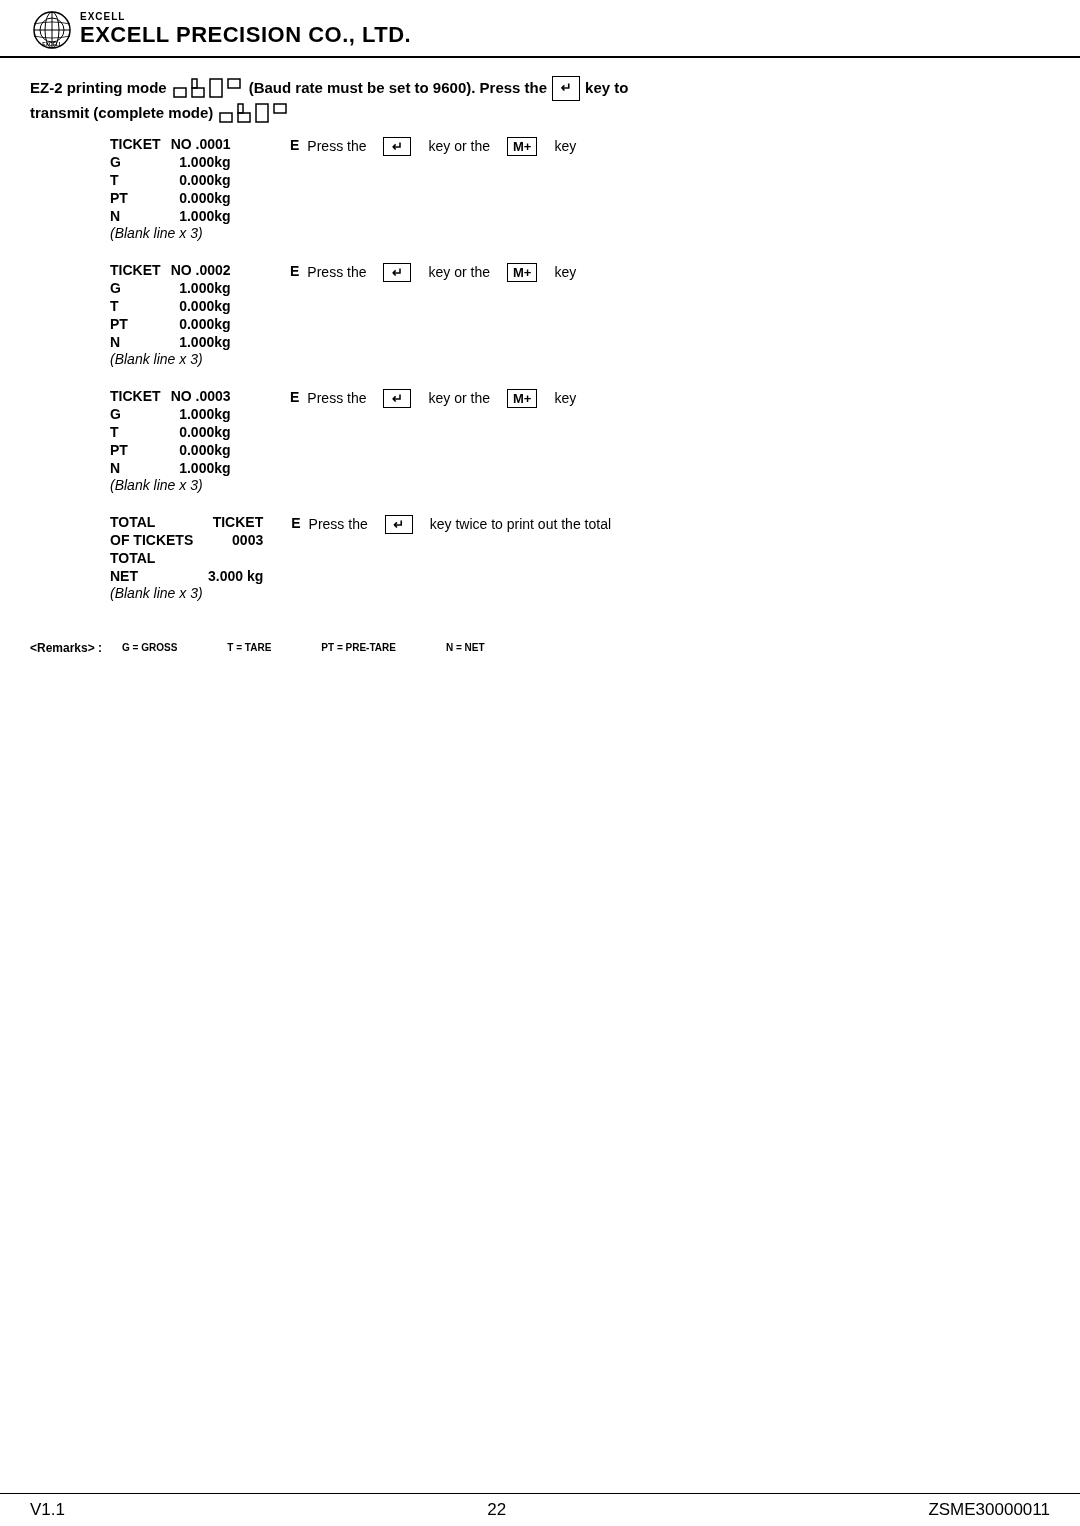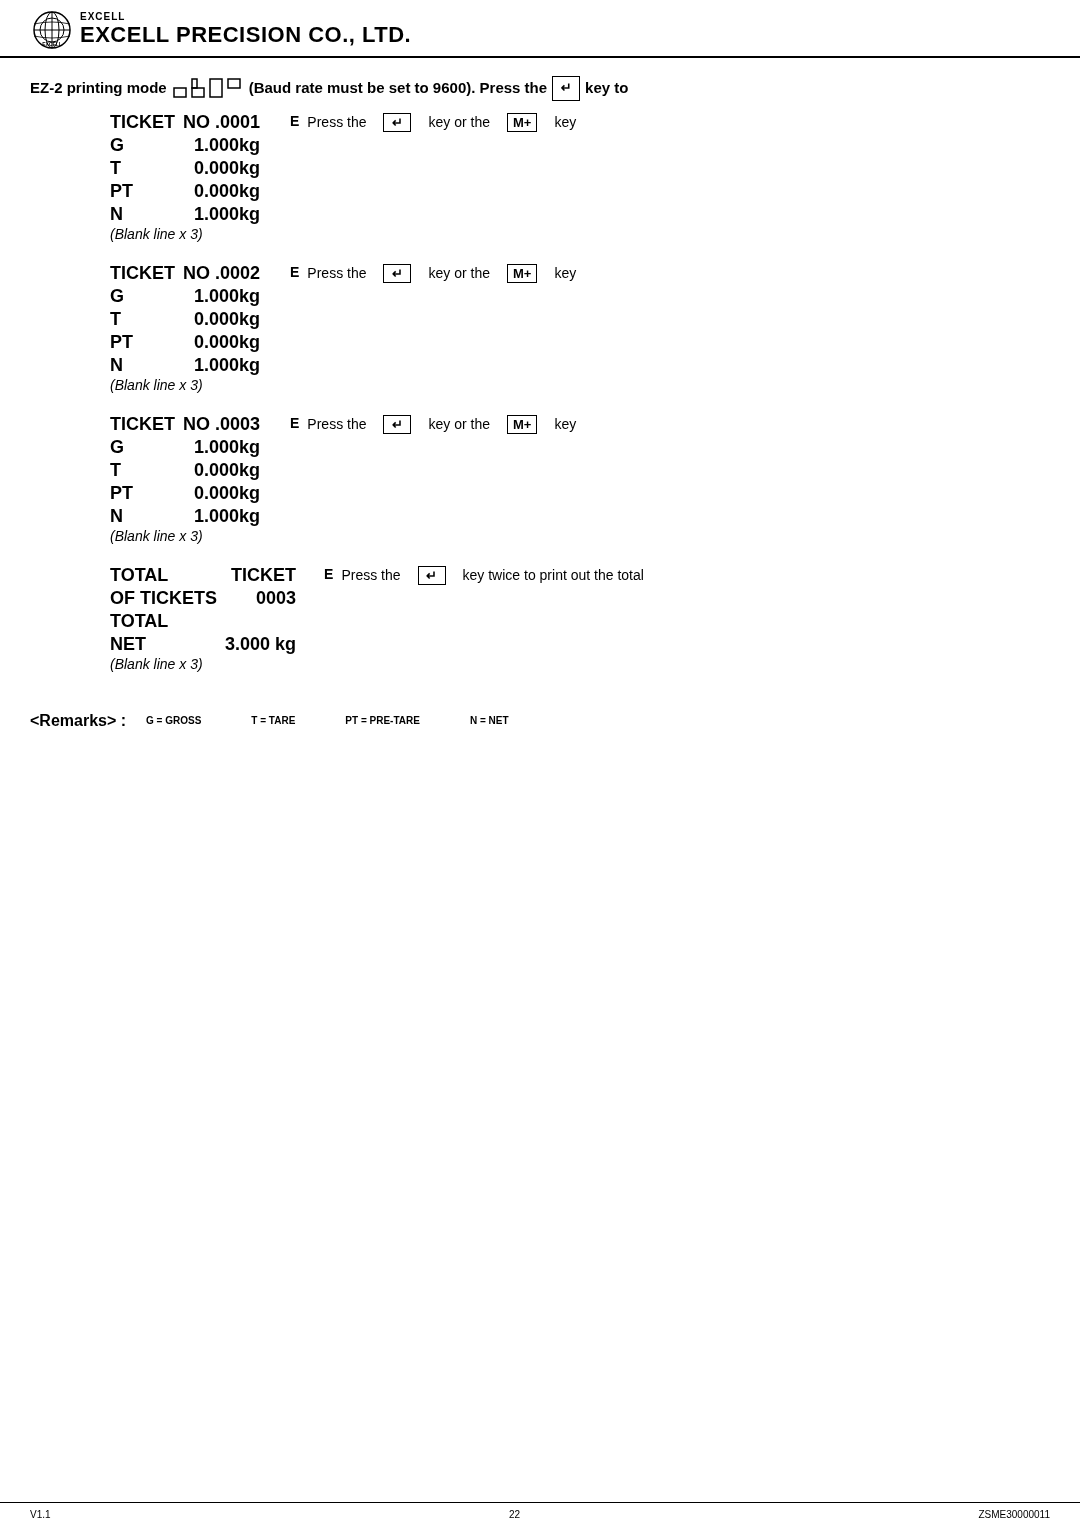--- a/index.html
+++ b/index.html
@@ -93,21 +93,21 @@
       align-items: flex-start;
       gap: 20px;
     }
 
     .ticket-data {
       min-width: 160px;
     }
 
     .ticket-table {
       border-collapse: collapse;
-      font-size: 18px;
+      font-size: 14px;
     }
     .ticket-table td {
       padding: 1px 8px 1px 0;
       font-weight: bold;
       vertical-align: top;
     }
     .ticket-table td:first-child {
       font-weight: bold;
       min-width: 55px;
     }
@@ -144,40 +144,40 @@
     .remarks-section {
       margin-top: 30px;
       padding-top: 10px;
       font-size: 15px;
       display: flex;
       gap: 20px;
       align-items: center;
     }
     .remarks-label {
       font-weight: bold;
-      font-size: 16px;
+      font-size: 12px;
     }
     .remarks-items {
       display: flex;
       gap: 50px;
       font-size: 10px;
       font-weight: bold;
     }
 
     
     .footer {
       position: absolute;
       bottom: 0;
       left: 0;
       right: 0;
       border-top: 1.5px solid #000;
       padding: 6px 30px;
       display: flex;
       justify-content: space-between;
-      font-size: 10px;
+      font-size: 17px;
     }
 
     
     .disp-chars {
       display: inline-flex;
       align-items: flex-end;
       gap: 2px;
       margin: 0 2px;
     }
   </style>
@@ -223,20 +223,38 @@
             <rect x="1" y="1" width="12" height="18" fill="none" stroke="#000" stroke-width="1.5"></rect>
           </svg>
         <svg width="16" height="20" viewBox="0 0 16 20">
             <rect x="1" y="1" width="12" height="9" fill="none" stroke="#000" stroke-width="1.5"></rect>
           </svg>
       </span>
       <span><strong>(Baud rate must be set to 9600). Press the</strong></span>
       <span class="key-btn">↵</span>
       <strong>key to</strong>
     </div>
+    <div class="title-line">
+      <span>transmit (complete mode)</span>
+      <span class="disp-chars">
+        <svg width="16" height="20" viewBox="0 0 16 20">
+            <rect x="1" y="10" width="12" height="9" fill="none" stroke="#000" stroke-width="1.5"></rect>
+          </svg>
+        <svg width="16" height="20" viewBox="0 0 16 20">
+            <rect x="1" y="10" width="12" height="9" fill="none" stroke="#000" stroke-width="1.5"></rect>
+            <rect x="1" y="1" width="5" height="9" fill="none" stroke="#000" stroke-width="1.5"></rect>
+          </svg>
+        <svg width="16" height="20" viewBox="0 0 16 20">
+            <rect x="1" y="1" width="12" height="18" fill="none" stroke="#000" stroke-width="1.5"></rect>
+          </svg>
+        <svg width="16" height="20" viewBox="0 0 16 20">
+            <rect x="1" y="1" width="12" height="9" fill="none" stroke="#000" stroke-width="1.5"></rect>
+          </svg>
+      </span>
+    </div>
   </div>
 
   <div class="tickets-area">
 
     <div class="ticket-row">
       <div class="ticket-block">
         <div class="ticket-data">
           <table class="ticket-table">
             <tbody>
                 <tr>

